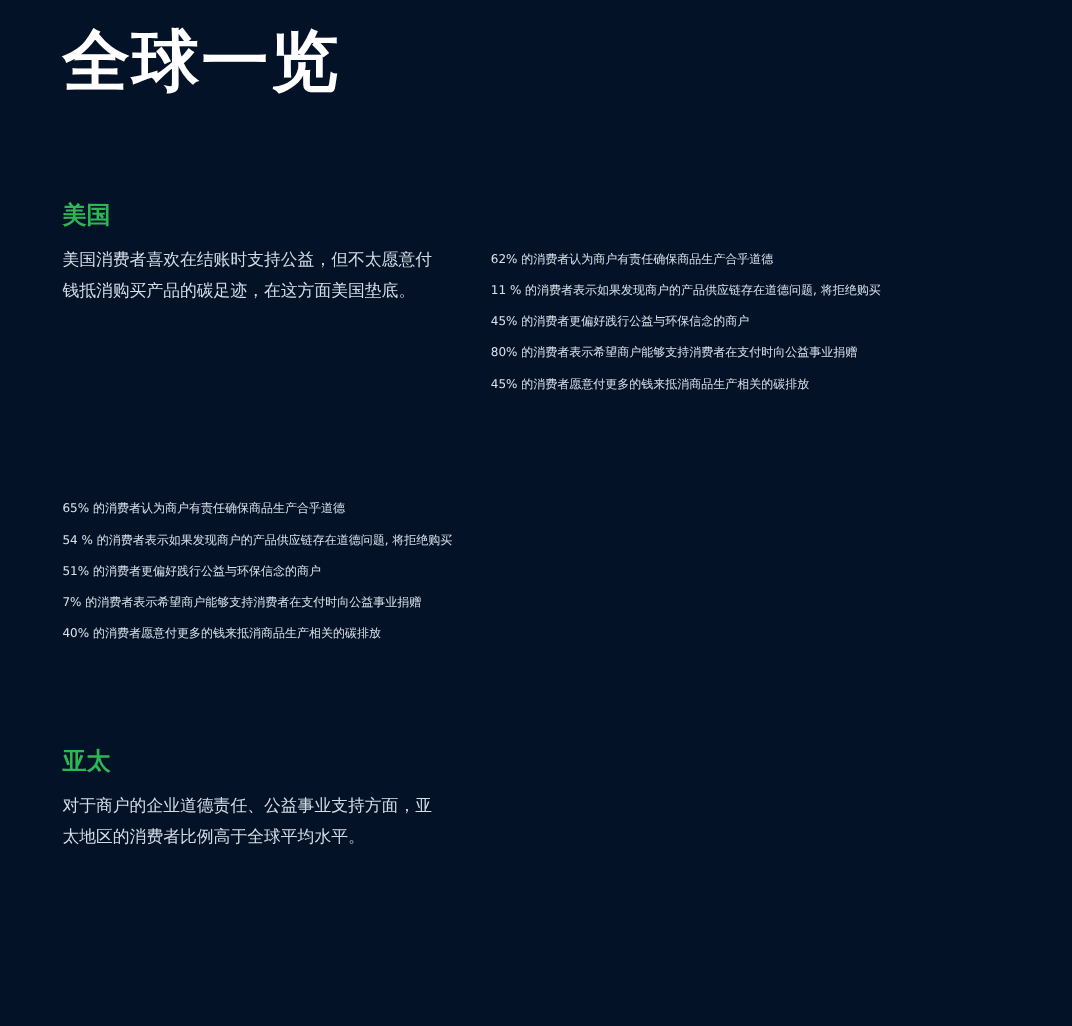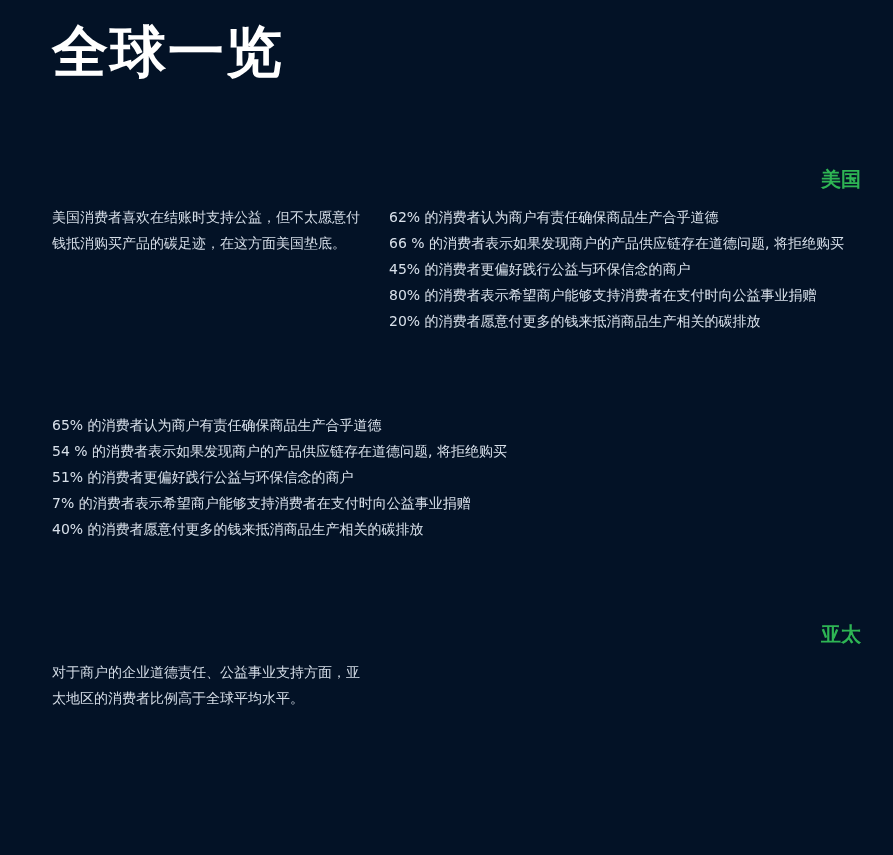--- a/index.html
+++ b/index.html
@@ -25,61 +25,60 @@
     line-height: 1.2;
     letter-spacing: 2px;
   }
   .region-section { margin-top: 78px; }
   .region-section.first { margin-top: 80px; }
   .region-title {
     color: #2EB554;
     font-size: 20px;
     font-weight: 700;
     line-height: 28px;
-    text-align: right;
   }
   .section-body {
     display: flex;
     align-items: flex-start;
     margin-top: 11px;
-    column-gap: 21px;
+    column-gap: 41px;
   }
   .region-description {
     width: 316px;
     flex: 0 0 316px;
     font-size: 14px;
     line-height: 26px;
     color: #D5DDE7;
   }
   .stat-list {
     list-style: none;
     flex: 1 1 auto;
-    font-size: 14px;
+    font-size: 10px;
     line-height: 26px;
     color: #D8E0EA;
   }
   .stat-list li { white-space: nowrap; }
 </style>
 </head>
 <body>
 
 <div class="page">
 
   <h1 class="page-title">全球一览</h1>
 
   <section class="region-section first">
     <h2 class="region-title">美国</h2>
     <div class="section-body">
       <p class="region-description">美国消费者喜欢在结账时支持公益，但不太愿意付钱抵消购买产品的碳足迹，在这方面美国垫底。</p>
       <ul class="stat-list">
         <li>62% 的消费者认为商户有责任确保商品生产合乎道德</li>
-        <li>66 % 的消费者表示如果发现商户的产品供应链存在道德问题, 将拒绝购买</li>
+        <li>11 % 的消费者表示如果发现商户的产品供应链存在道德问题, 将拒绝购买</li>
         <li>45% 的消费者更偏好践行公益与环保信念的商户</li>
         <li>80% 的消费者表示希望商户能够支持消费者在支付时向公益事业捐赠</li>
-        <li>20% 的消费者愿意付更多的钱来抵消商品生产相关的碳排放</li>
+        <li>45% 的消费者愿意付更多的钱来抵消商品生产相关的碳排放</li>
       </ul>
     </div>
   </section>
 
   <section class="region-section">
     <div class="section-body">
       <ul class="stat-list">
         <li>65% 的消费者认为商户有责任确保商品生产合乎道德</li>
         <li>54 % 的消费者表示如果发现商户的产品供应链存在道德问题, 将拒绝购买</li>
         <li>51% 的消费者更偏好践行公益与环保信念的商户</li>

